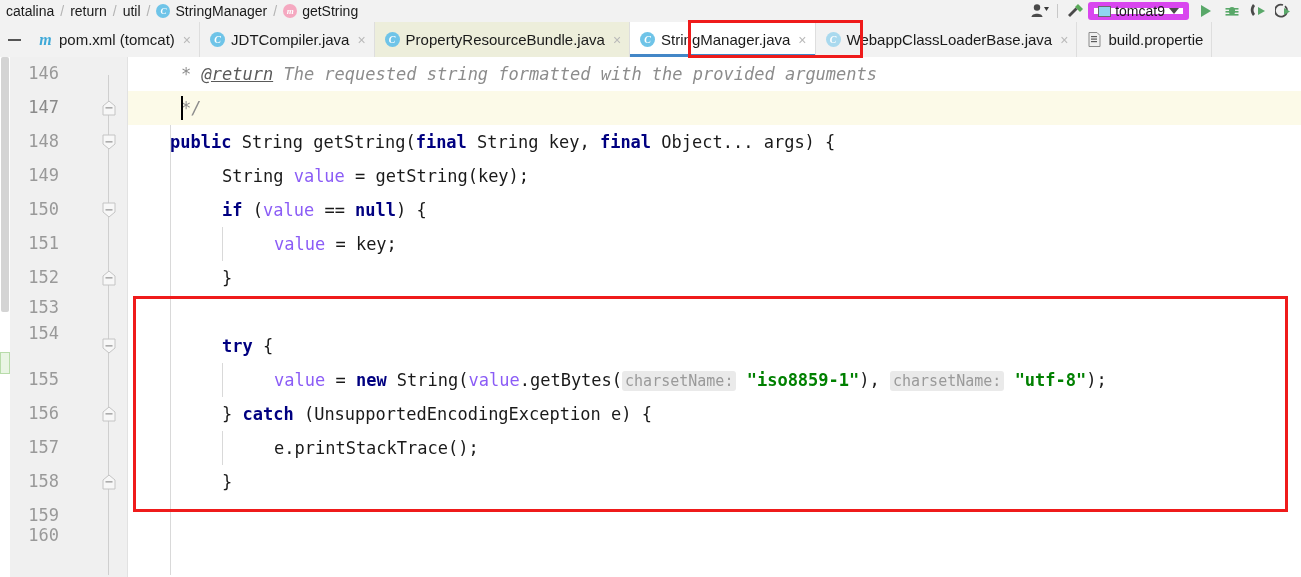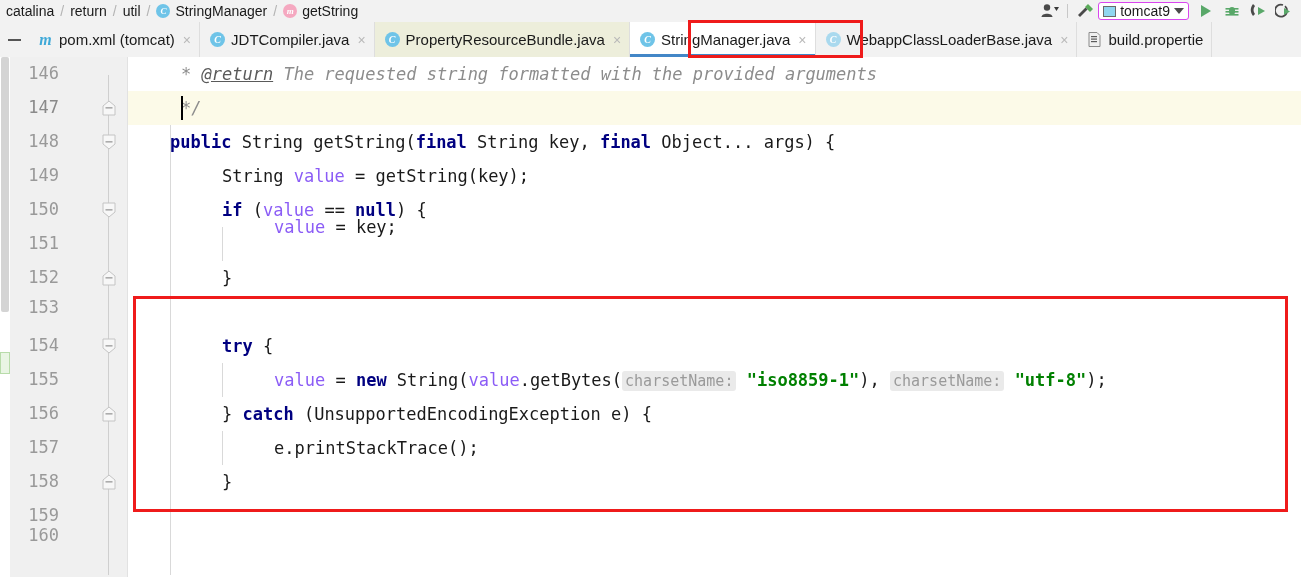--- a/index.html
+++ b/index.html
@@ -18,21 +18,21 @@
               font-size:9px; font-weight:bold; color:#fff; font-style:italic;
               font-family:"Liberation Serif", serif; flex:none; }
   .ico-class{ background:#6fc4e8; }
   .ico-method{ background:#f5a8c0; }
 
   
   #toolbar{ position:absolute; right:0; top:0; height:22px; display:flex;
             align-items:center; gap:0px; }
   .tb{ width:26px; height:22px; display:flex; align-items:center; justify-content:center; }
   .tb-sep{ width:1px; height:14px; background:#c8c8c8; margin:0 4px; }
-  .runcfg{ height:18px; border:1px solid #d946ef; border-radius:3px; background:#fff;
+  .runcfg{ height:18px; border:6px solid #d946ef; border-radius:3px; background:#fff;
            display:flex; align-items:center; padding:0 4px; gap:4px; margin-right:4px; }
   .runcfg-name{ font-size:14px; color:#1a1a1a; }
   .runcfg-box{ width:13px; height:11px; border:1.5px solid #6a6a6a; background:#8fd6f0; flex:none; }
   .caret{ width:0;height:0;border-left:5px solid transparent;border-right:5px solid transparent;
           border-top:6px solid #4a4a4a; }
 
   
   #tabbar{
     position:absolute; left:0; top:22px; width:1301px; height:35px;
     background:#f2f2f2; display:flex; align-items:stretch; overflow:hidden;
@@ -242,21 +242,21 @@
           <path d="M2 1 h12 v9 l-6 5 l-6 -5 Z" fill="#f7f7f7" stroke="#c4c4c4" stroke-width="1"></path>
           <rect x="4.5" y="7.2" width="7" height="1.3" fill="#9a9a9a"></rect>
         </svg></div>
       <div class="lnum" style="top: 176px;">151</div>
       <div class="lnum" style="top: 210px;">152</div>
       <div class="fold" style="top: 213px;"><svg width="16" height="16" viewBox="0 0 16 16">
           <path d="M8 1 l6 5 v9 h-12 v-9 Z" fill="#f7f7f7" stroke="#c4c4c4" stroke-width="1"></path>
           <rect x="4.5" y="7.2" width="7" height="1.3" fill="#9a9a9a"></rect>
         </svg></div>
       <div class="lnum" style="top: 240px;">153</div>
-      <div class="lnum" style="top: 278px;">154</div>
+      <div class="lnum" style="top: 266px;">154</div>
       <div class="fold" style="top: 281px;"><svg width="16" height="16" viewBox="0 0 16 16">
           <path d="M2 1 h12 v9 l-6 5 l-6 -5 Z" fill="#f7f7f7" stroke="#c4c4c4" stroke-width="1"></path>
           <rect x="4.5" y="7.2" width="7" height="1.3" fill="#9a9a9a"></rect>
         </svg></div>
       <div class="lnum" style="top: 312px;">155</div>
       <div class="lnum" style="top: 346px;">156</div>
       <div class="fold" style="top: 349px;"><svg width="16" height="16" viewBox="0 0 16 16">
           <path d="M8 1 l6 5 v9 h-12 v-9 Z" fill="#f7f7f7" stroke="#c4c4c4" stroke-width="1"></path>
           <rect x="4.5" y="7.2" width="7" height="1.3" fill="#9a9a9a"></rect>
         </svg></div>
@@ -276,21 +276,21 @@
 
     <div class="row" style="top:34px;"><span class="doc" style="padding-left:52px">*/</span></div>
     <div class="caret-bar" style="left:52px; top:39px; height:24px;"></div>
 
     <div class="row" style="top:68px;"><span style="padding-left:41px"></span><span class="kw">public</span><span> String getString(</span><span class="kw">final</span><span> String key, </span><span class="kw">final</span><span> Object... args) {</span></div>
 
     <div class="row" style="top:102px;"><span style="padding-left:93px"></span><span>String </span><span class="fld">value</span><span> = getString(key);</span></div>
 
     <div class="row" style="top:136px;"><span style="padding-left:93px"></span><span class="kw">if</span><span> (</span><span class="fld">value</span><span> == </span><span class="kw">null</span><span>) {</span></div>
 
-    <div class="row" style="top:153px;"><span style="padding-left:145px"></span><span class="fld">value</span><span> = key;</span></div>
+    <div class="row" style="top:170px;"><span style="padding-left:145px"></span><span class="fld">value</span><span> = key;</span></div>
 
     <div class="row" style="top:204px;"><span style="padding-left:93px">}</span></div>
 
     <div class="row" style="top:238px;"></div>
 
     <div class="row" style="top:272px;"><span style="padding-left:93px"></span><span class="kw">try</span><span> {</span></div>
 
     <div class="row" style="top:306px;"><span style="padding-left:145px"></span><span class="fld">value</span><span> = </span><span class="kw">new</span><span> String(</span><span class="fld">value</span><span>.getBytes(</span><span class="hint">charsetName:</span><span> </span><span class="str">"iso8859-1"</span><span>), </span><span class="hint">charsetName:</span><span> </span><span class="str">"utf-8"</span><span>);</span></div>
 
     <div class="row" style="top:340px;"><span style="padding-left:93px"></span><span>} </span><span class="kw">catch</span><span> (UnsupportedEncodingException e) {</span></div>

